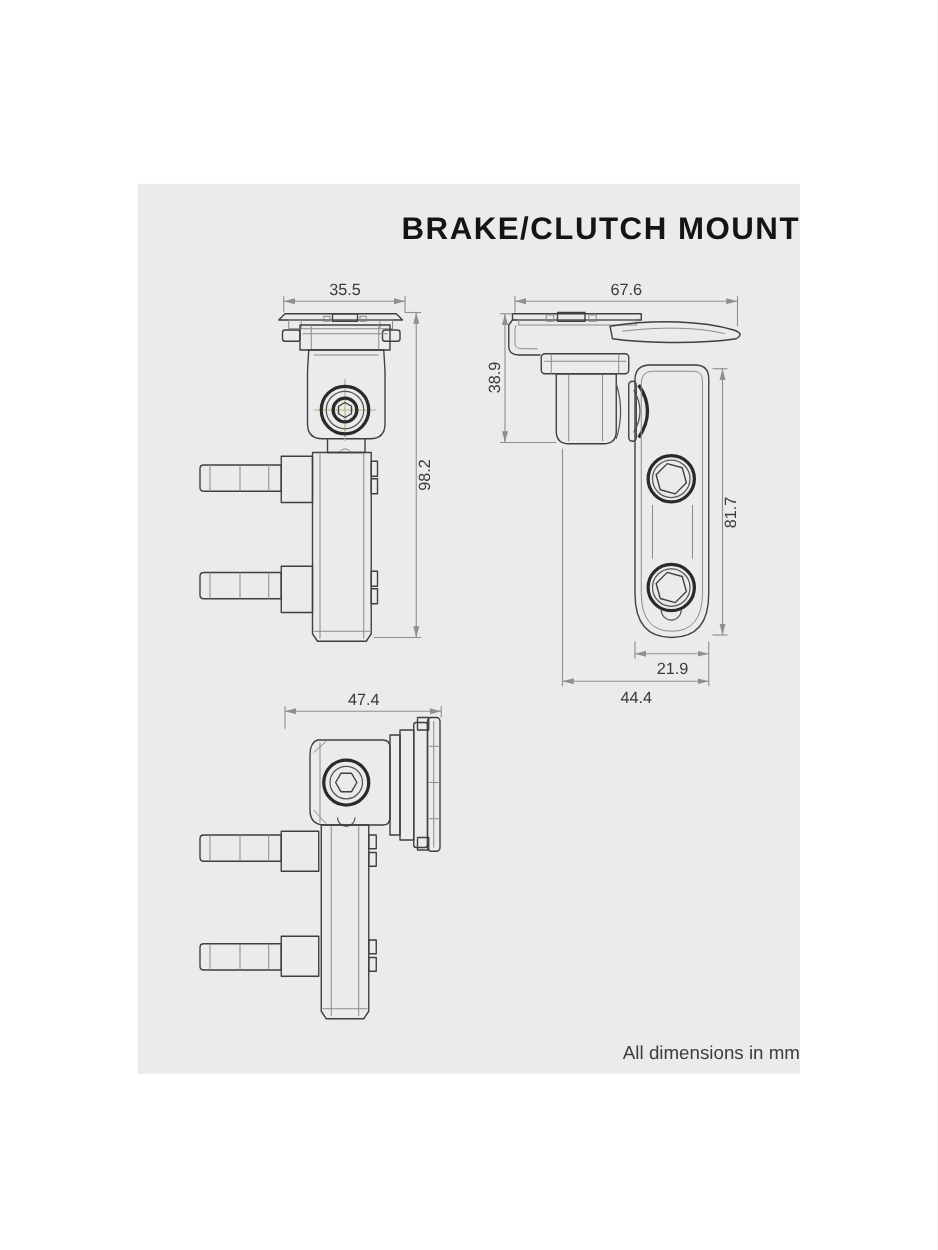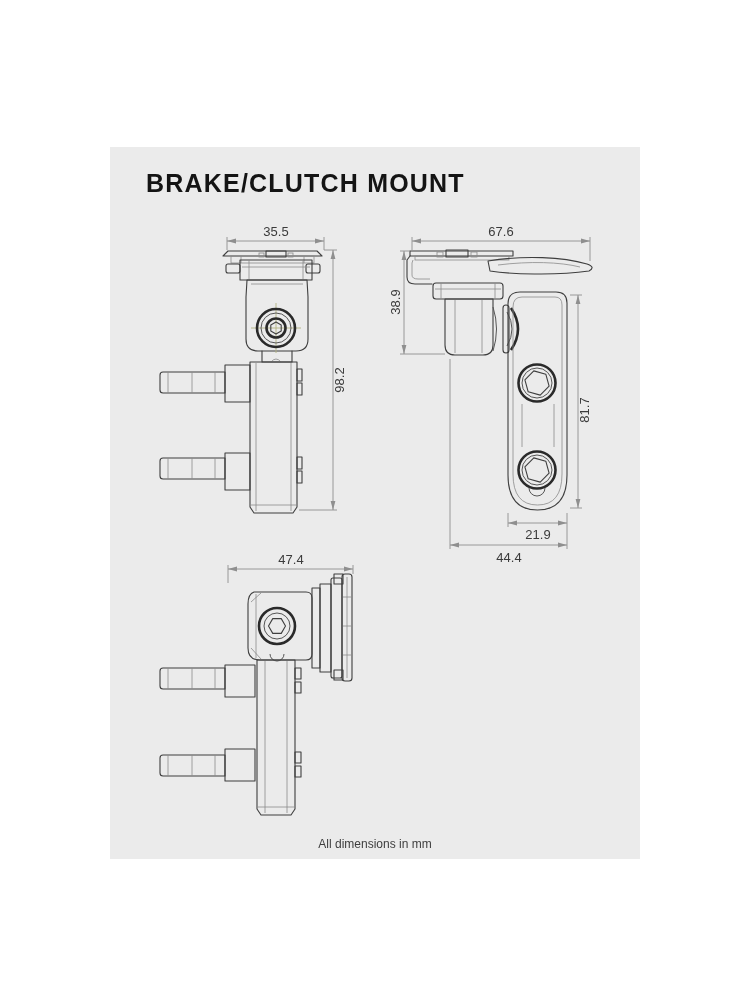--- a/index.html
+++ b/index.html
@@ -12,33 +12,32 @@
   }
   .panel{
     position:absolute;
     left:110px;top:147px;
     width:530px;height:712px;
     background:#ebebeb;
   }
   .title{
     position:absolute;
     top:22px;left:0;width:100%;
-    text-align:left;
+    text-align:right;
     font-size:25px;
     font-weight:700;
     letter-spacing:1.2px;
     color:#141414;
     margin:0;
-    padding-left:36px;
   }
   .footer-note{
     position:absolute;
     bottom:8px;left:0;width:100%;
-    text-align:center;
-    font-size:12px;
+    text-align:right;
+    font-size:15px;
     color:#3e3e3e;
   }
   svg.drawing{position:absolute;left:0;top:0;}
   .ol{stroke:#3f3f3f;fill:none;stroke-width:1.1;stroke-linejoin:round;stroke-linecap:round;}
   .olh{stroke:#2a2a2a;fill:none;stroke-width:2.6;}
   .olm{stroke:#555555;fill:none;stroke-width:1;}
   .dt{stroke:#8a8a8a;fill:none;stroke-width:0.8;}
   .dim{stroke:#8f8f8f;fill:none;stroke-width:0.9;}
   .ch{stroke:#b3b382;fill:none;stroke-width:0.9;}
   text.dimtxt{fill:#3b3b3b;font-size:13px;font-family:"Liberation Sans",sans-serif;}

